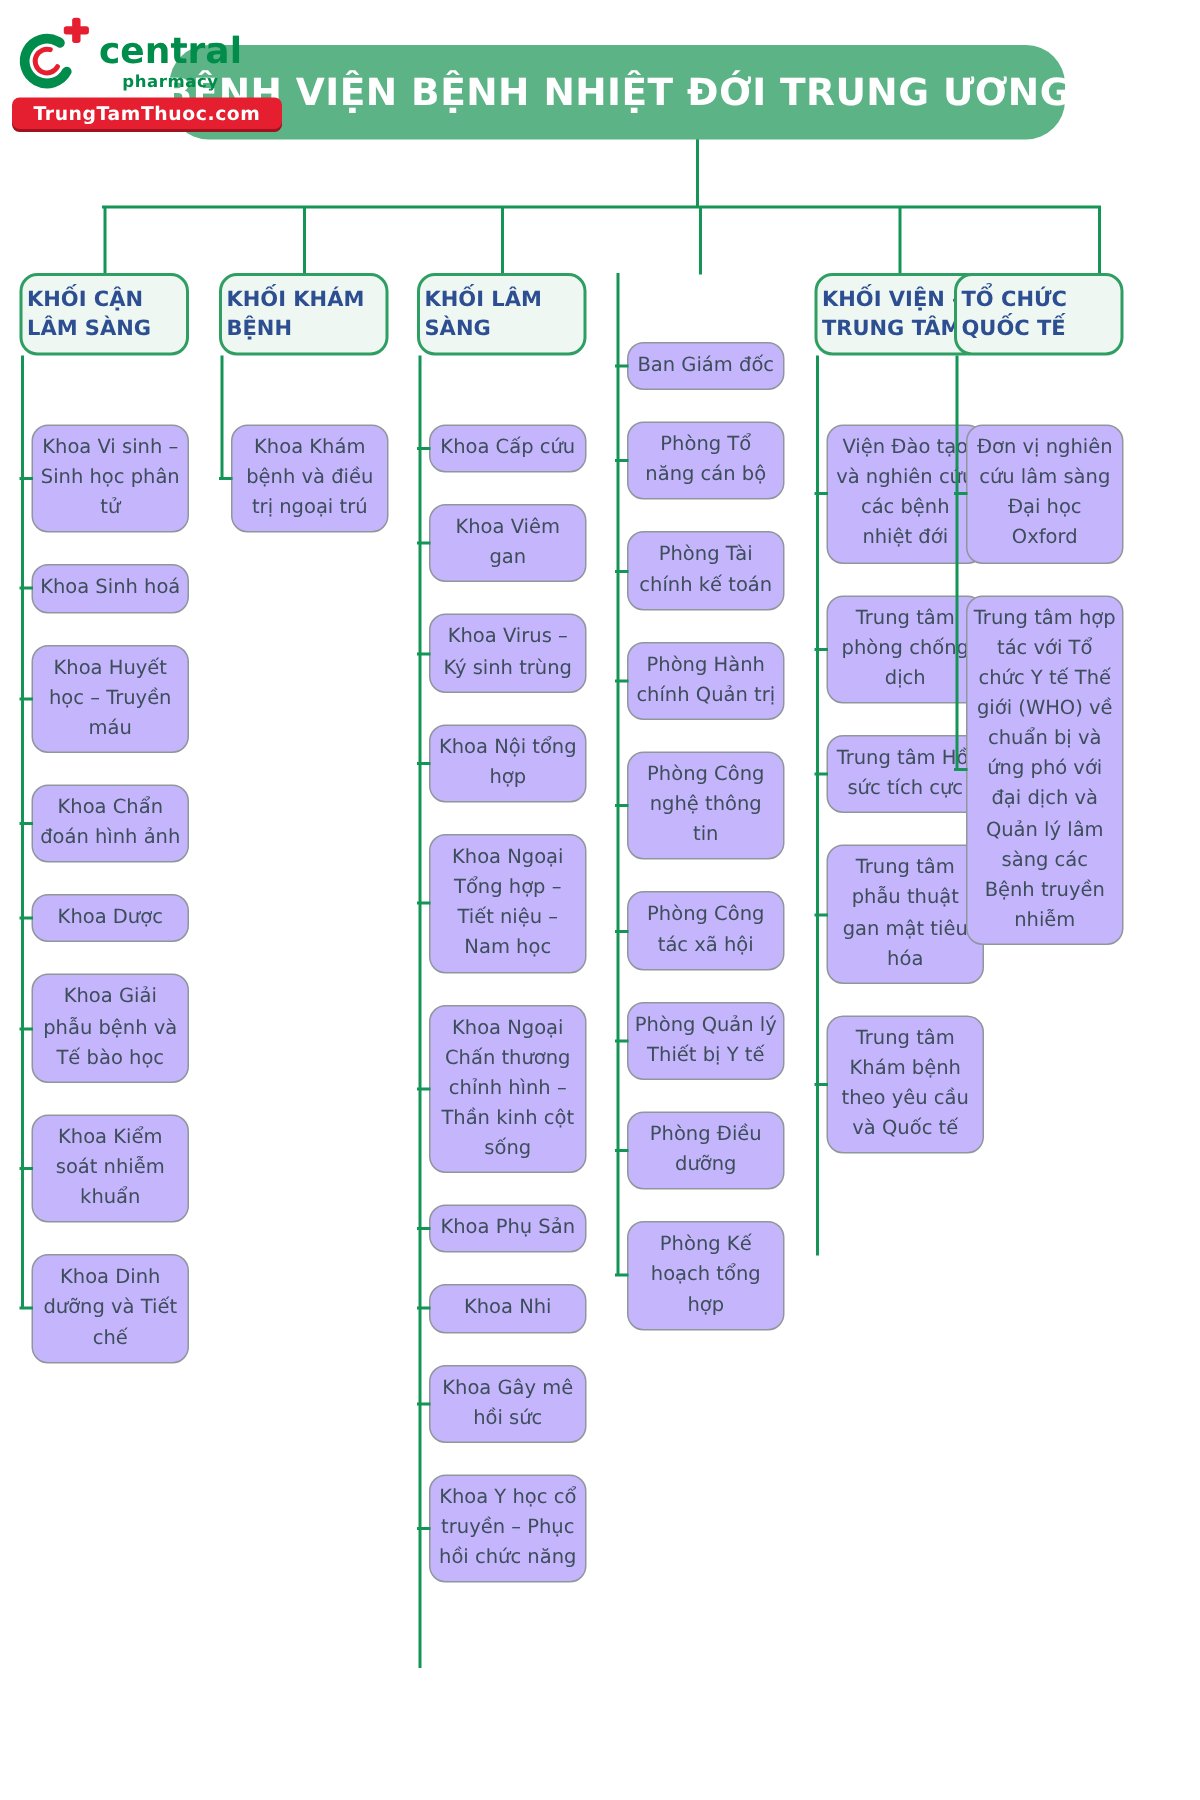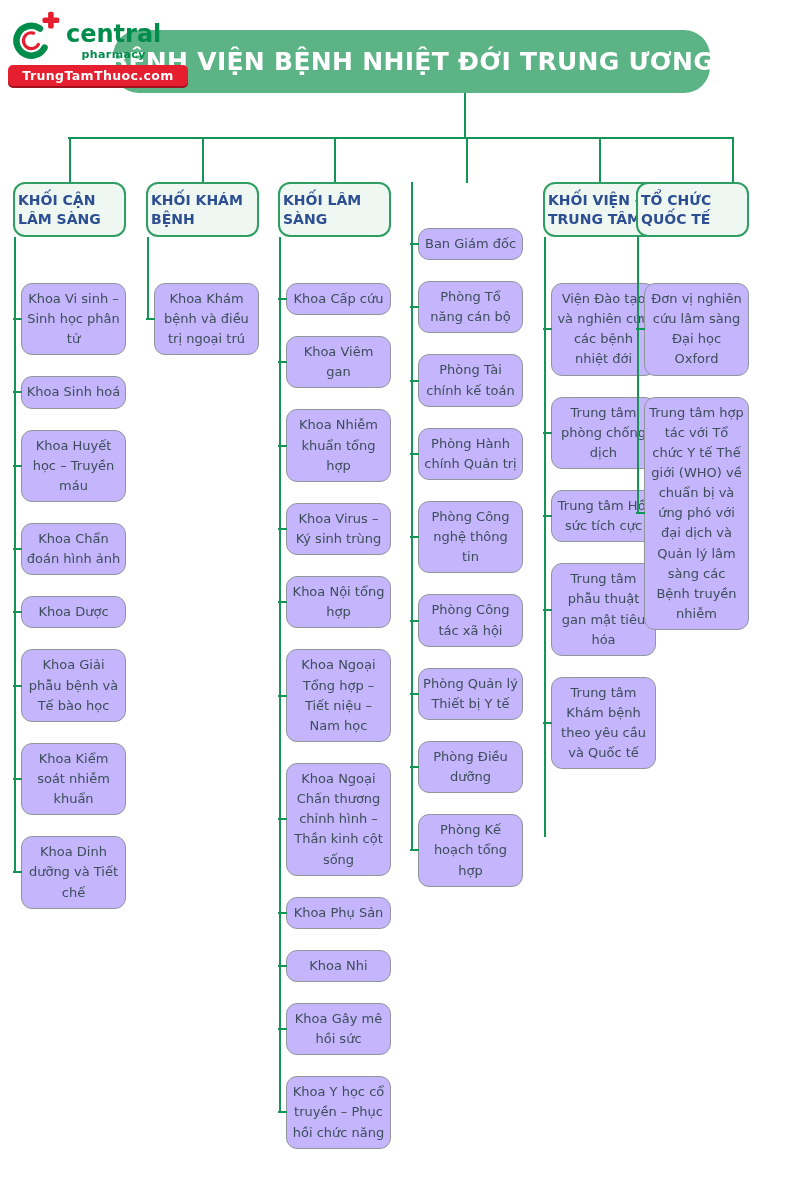--- a/index.html
+++ b/index.html
@@ -154,21 +154,20 @@
           <div class="spine" style="height: 82px;"></div>
           <div class="node">Khoa Khám bệnh và điều trị ngoại trú</div>
         </div>
       </div>
       <div class="column" style="left: 278px;">
         <div class="col-header">KHỐI LÂM SÀNG</div>
         <div class="items">
           <div class="spine" style="height: 875px;"></div>
           <div class="node">Khoa Cấp cứu</div>
           <div class="node">Khoa Viêm gan</div>
-          <div class="node">Khoa Nhiễm khuẩn tổng hợp</div>
           <div class="node">Khoa Virus – Ký sinh trùng</div>
           <div class="node">Khoa Nội tổng hợp</div>
           <div class="node">Khoa Ngoại Tổng hợp – Tiết niệu – Nam học</div>
           <div class="node">Khoa Ngoại Chấn thương chỉnh hình – Thần kinh cột sống</div>
           <div class="node">Khoa Phụ Sản</div>
           <div class="node">Khoa Nhi</div>
           <div class="node">Khoa Gây mê hồi sức</div>
           <div class="node">Khoa Y học cổ truyền – Phục hồi chức năng</div>
         </div>
       </div>

